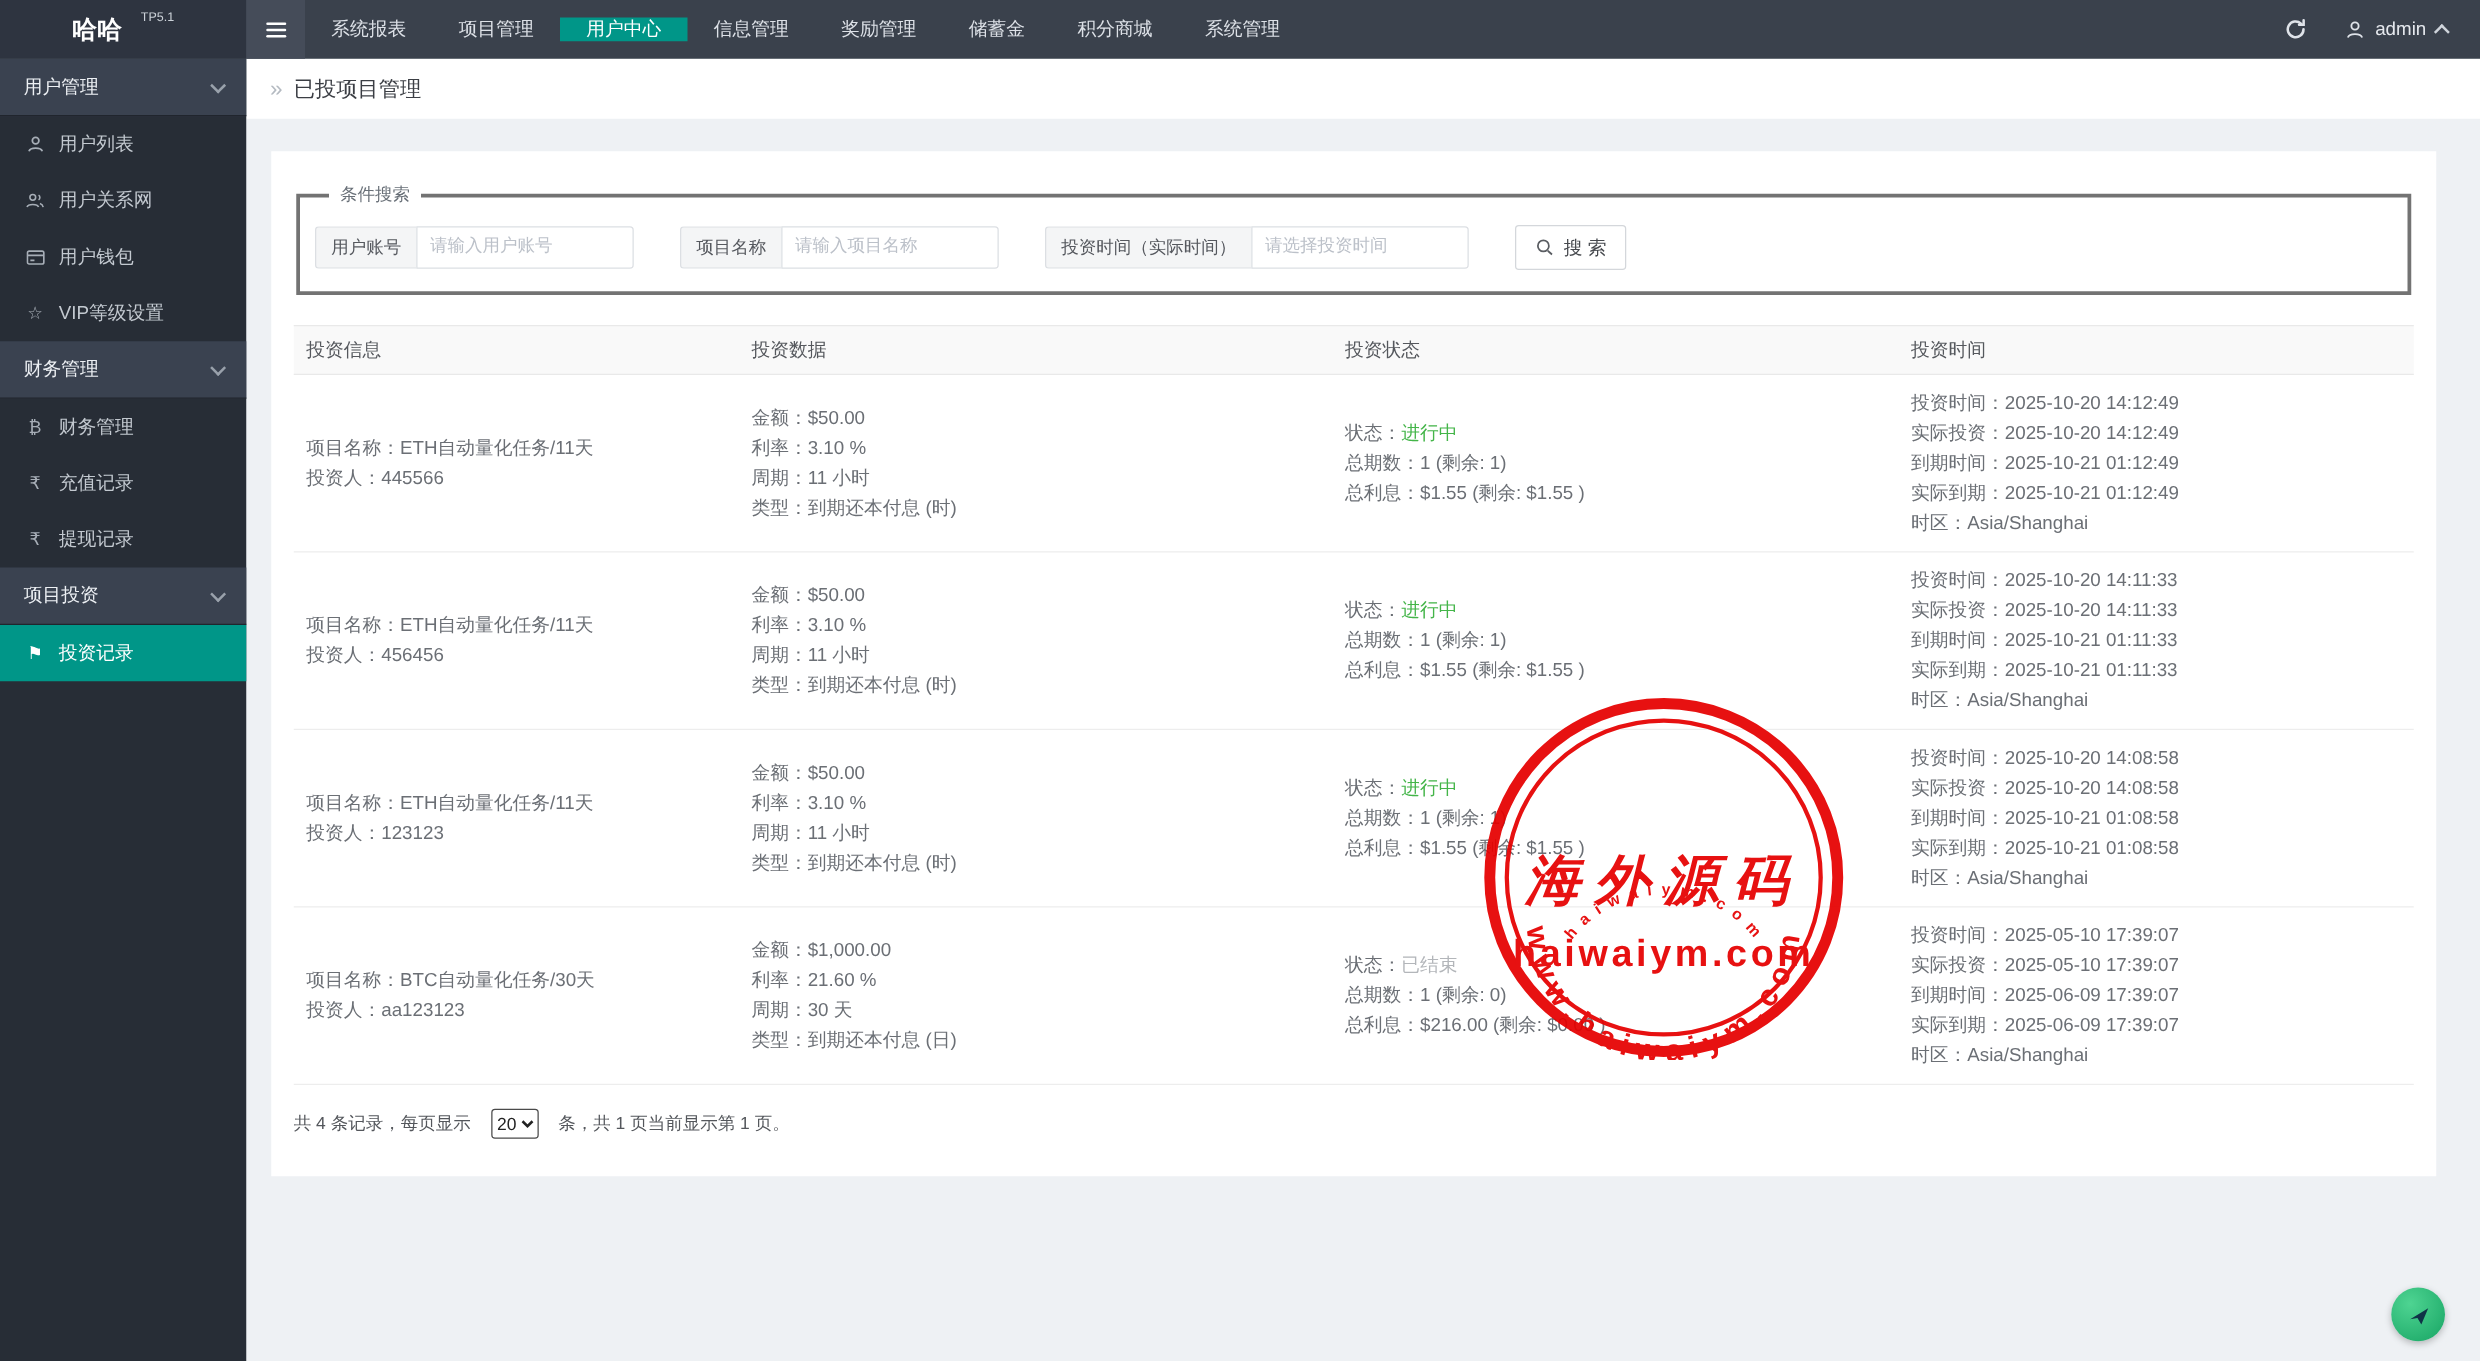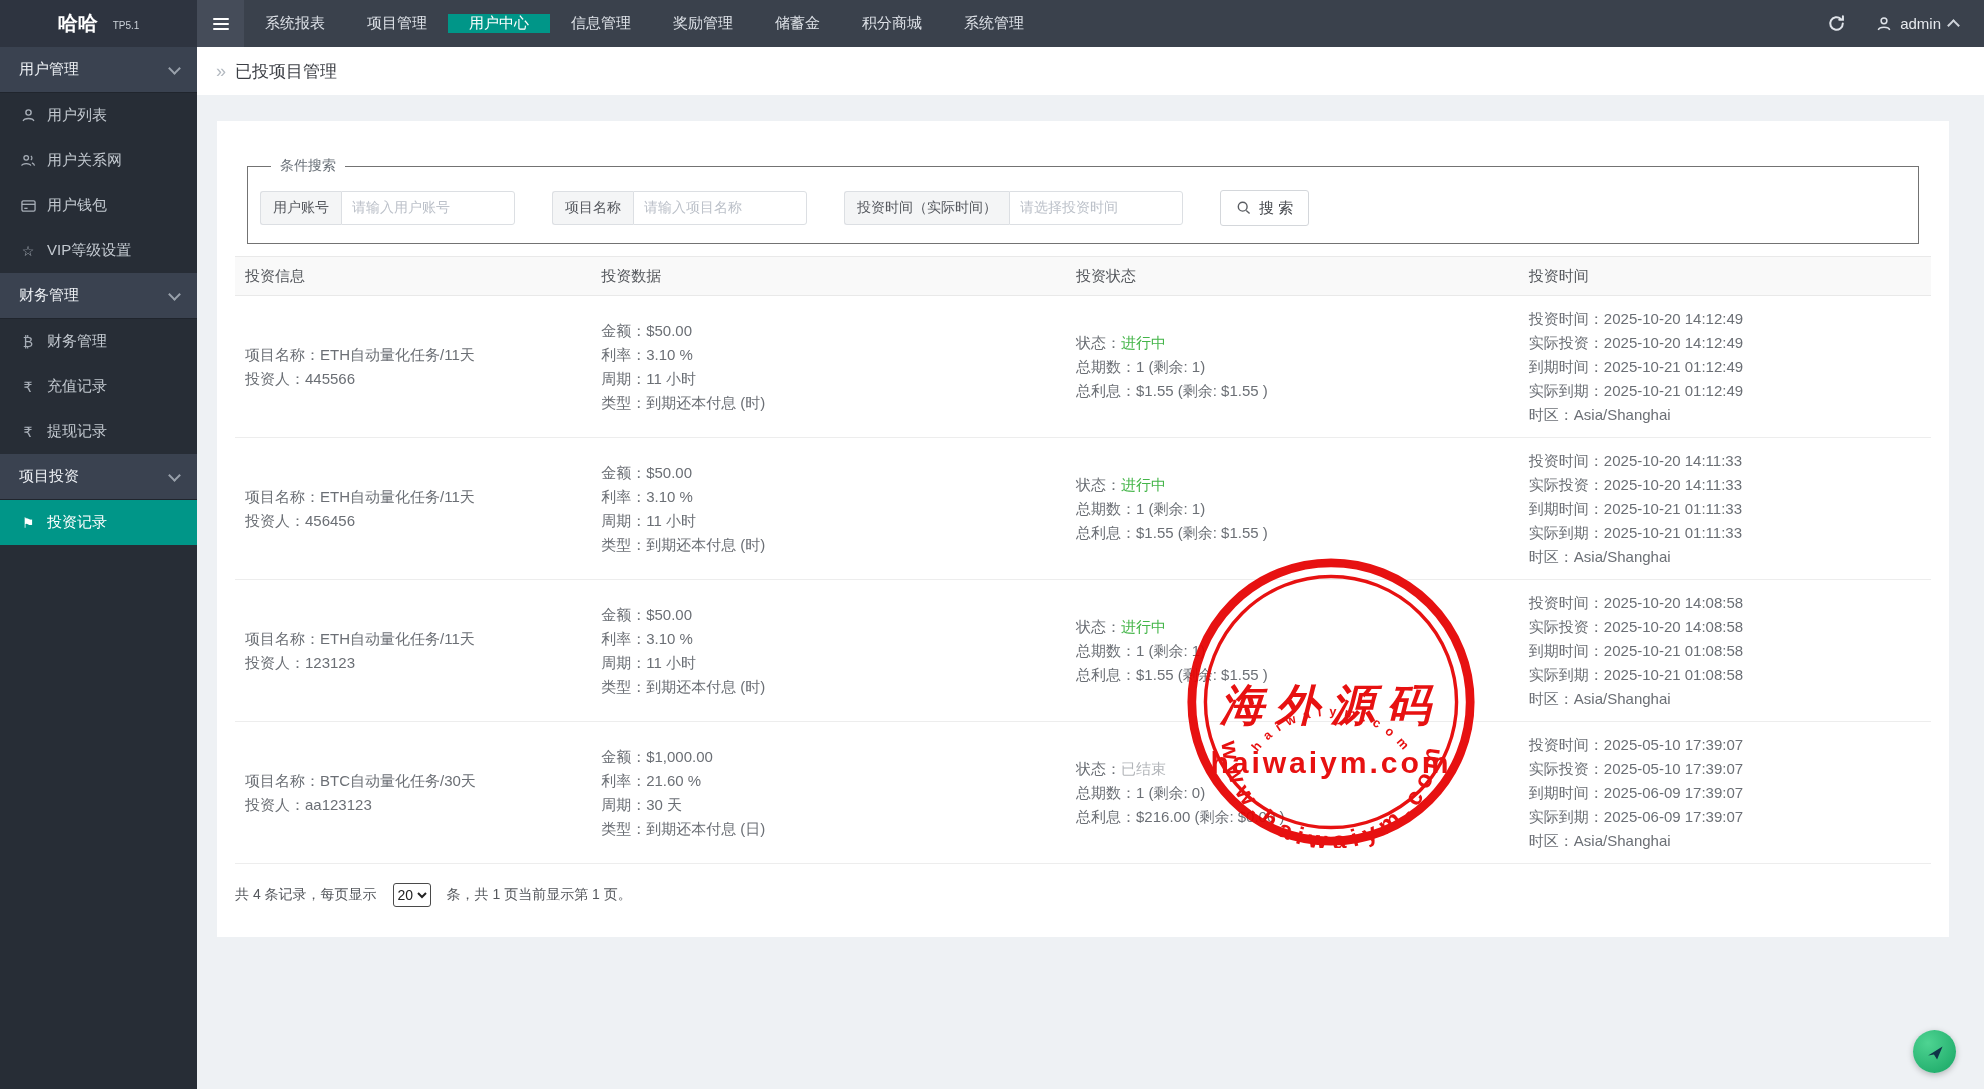--- a/index.html
+++ b/index.html
@@ -4,21 +4,21 @@
 <style>
   html,body{margin:0;padding:0}
   body{
     width:1984px;height:1089px;position:relative;overflow:hidden;
     font-family:"Liberation Sans","DejaVu Sans",sans-serif;
     background:#eef1f4;color:#333;
   }
   
   .topbar{position:absolute;top:0;left:0;width:1984px;height:47px;background:#3a414c;display:flex;align-items:stretch;z-index:20}
   .logo{width:197px;background:#2e3440;display:flex;align-items:center;justify-content:center;color:#fff;font-size:20px;font-weight:bold;flex:none}
-  .logo .badge{font-size:10px;font-weight:normal;color:#ccd2d9;margin-left:15px;align-self:flex-start;padding-top:20px}
+  .logo .badge{font-size:10px;font-weight:normal;color:#ccd2d9;margin-left:15px;align-self:flex-start;padding-top:9px}
   .burger{width:47px;background:#454c59;display:flex;flex-direction:column;justify-content:center;align-items:center;gap:3px;cursor:pointer;flex:none}
   .burger i{width:16px;height:2px;background:#fff;border-radius:1px}
   .topnav{display:flex;align-items:center}
   .nav-item{padding:0 21px;display:flex;align-items:center;font-size:15px;color:#dde1e7;cursor:pointer;white-space:nowrap}
   .nav-item.active{background:#009688;color:#fff}
   .top-right{margin-left:auto;display:flex;align-items:center;gap:30px;padding-right:26px}
   .refresh{display:flex;align-items:center;cursor:pointer}
   .admin{display:flex;align-items:center;gap:8px;font-size:15px;color:#e6e9ee;cursor:pointer}
   .chev{width:7px;height:7px;border-right:2px solid #cfd4db;border-bottom:2px solid #cfd4db;display:inline-block}
   .chev.up{transform:rotate(-135deg);margin-top:4px}
@@ -32,30 +32,30 @@
   .sitem.active{background:#009688;color:#fff}
   .sitem.active .ic{color:#fff}
   
   .main{position:absolute;left:197px;top:47px;right:0;bottom:0}
   .crumbbar{height:48px;background:#fff;display:flex;align-items:center;gap:9px;padding-left:19px}
   .crumb-ico{color:#b4bac1;font-size:18px;line-height:1}
   .crumb-text{color:#3b3e44;font-size:17px}
   .content{padding:26px 35px 0 20px}
   .card{background:#fff;padding:24px 18px 30px;min-height:637px;box-sizing:border-box}
   
-  fieldset.search{border:1px solid #737373;margin:12px;padding:15px 12px 17px}
+  fieldset.search{border:3px solid #737373;margin:2px;padding:15px 12px 17px}
   fieldset.search legend{font-size:14px;color:#697078;padding:0 9px;margin-left:11px}
   .srow{display:flex;align-items:center;gap:37px}
   .igroup{display:flex;height:34px}
   .addon{background:#f4f5f6;border:1px solid #dcdfe3;border-right:none;border-radius:3px 0 0 3px;display:flex;align-items:center;padding:0 12px;font-size:14px;color:#55585e;white-space:nowrap}
   .igroup input{border:1px solid #dcdfe3;border-radius:0 3px 3px 0;width:152px;padding:0 10px;font-size:14px;color:#333;outline:none;font-family:Liberation Serif, serif}
   .igroup input::placeholder{color:#bcc1c9}
   .sbtn{height:36px;border:1px solid #d4d7db;background:#fff;border-radius:3px;padding:0 15px;display:flex;align-items:center;gap:7px;font-size:15px;color:#46494e;cursor:pointer;font-family:inherit}
   
-  .table{margin-top:4px}
+  .table{margin-top:24px}
   .thead,.trow{display:grid;grid-template-columns:21% 28% 26.7% auto}
   .thead{height:38px;align-items:center;background:#f9f9f9;border-top:1px solid #e9e9e9;border-bottom:1px solid #e9e9e9;font-size:15px;color:#55585d}
   .thead>div{padding-left:10px}
   .trow{border-bottom:1px solid #ededed;min-height:118px;box-sizing:border-box;padding:13px 0}
   .col{padding-left:10px;display:flex;flex-direction:column;justify-content:center;gap:5px;font-size:15px;color:#6b6f75;line-height:19px}
   .col .ln{white-space:nowrap}
   .st-green{color:#44b549}
   .st-gray{color:#b3b6ba}
   
   .pagefoot{display:flex;align-items:center;gap:16px;padding-top:19px;font-size:14px;color:#54575c}

